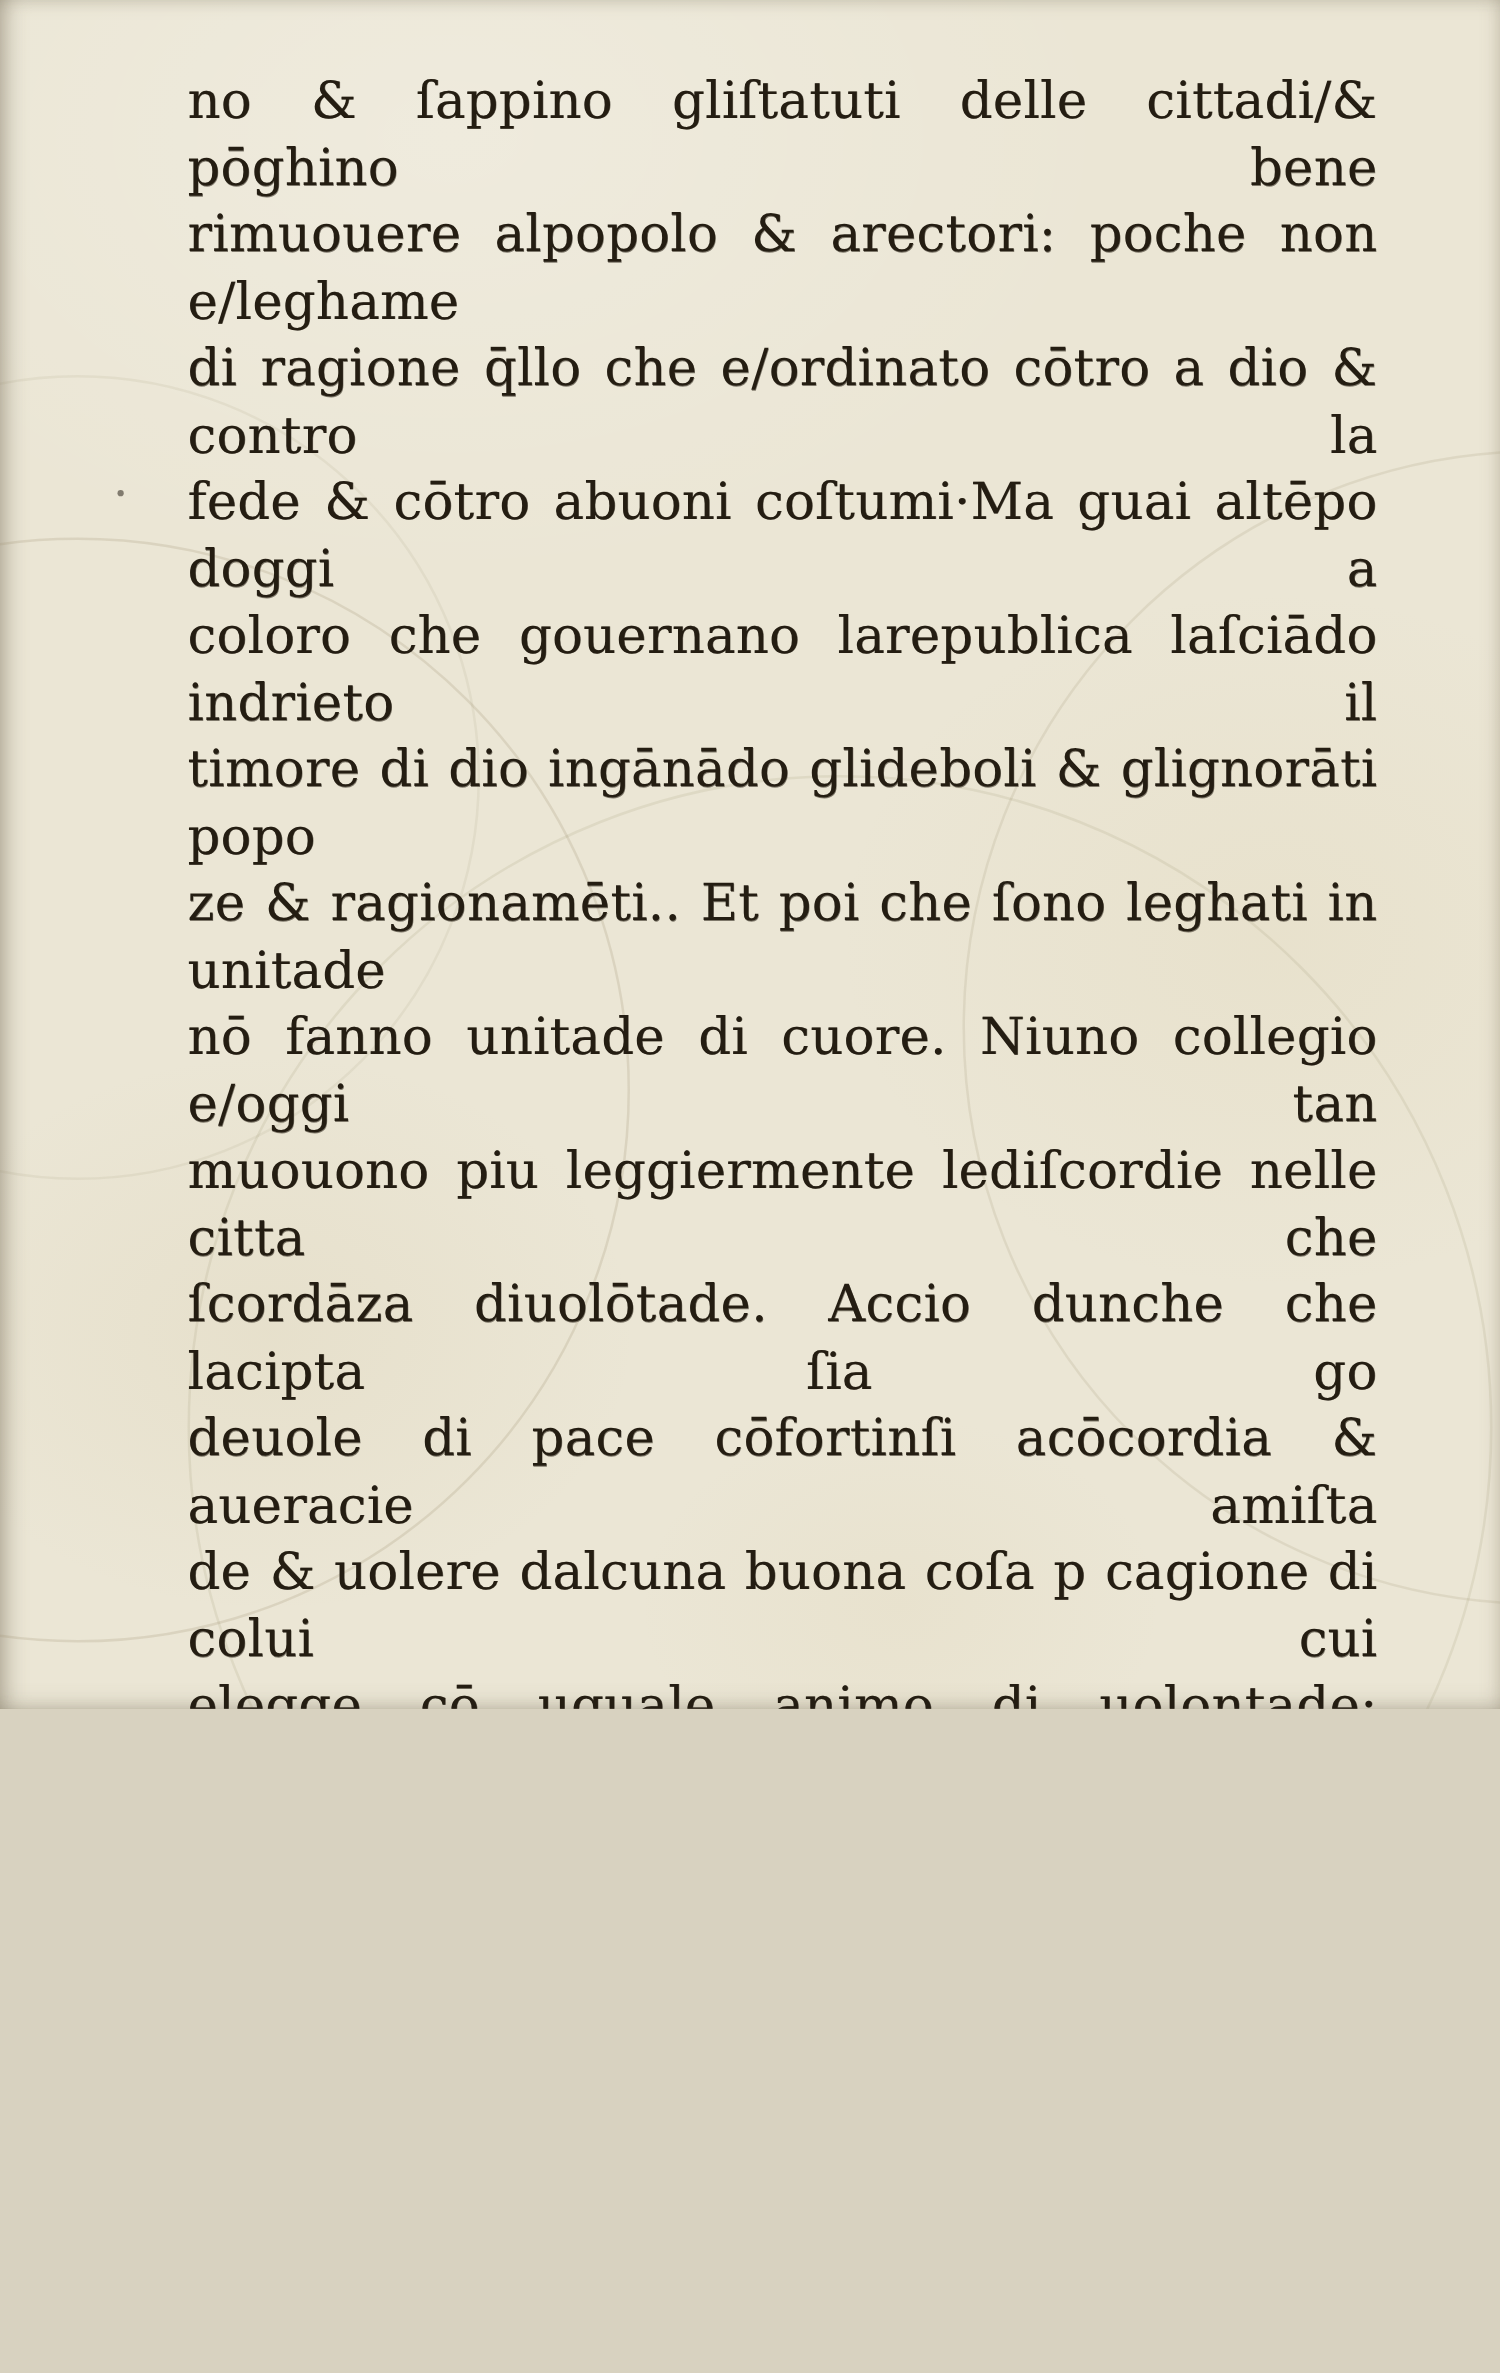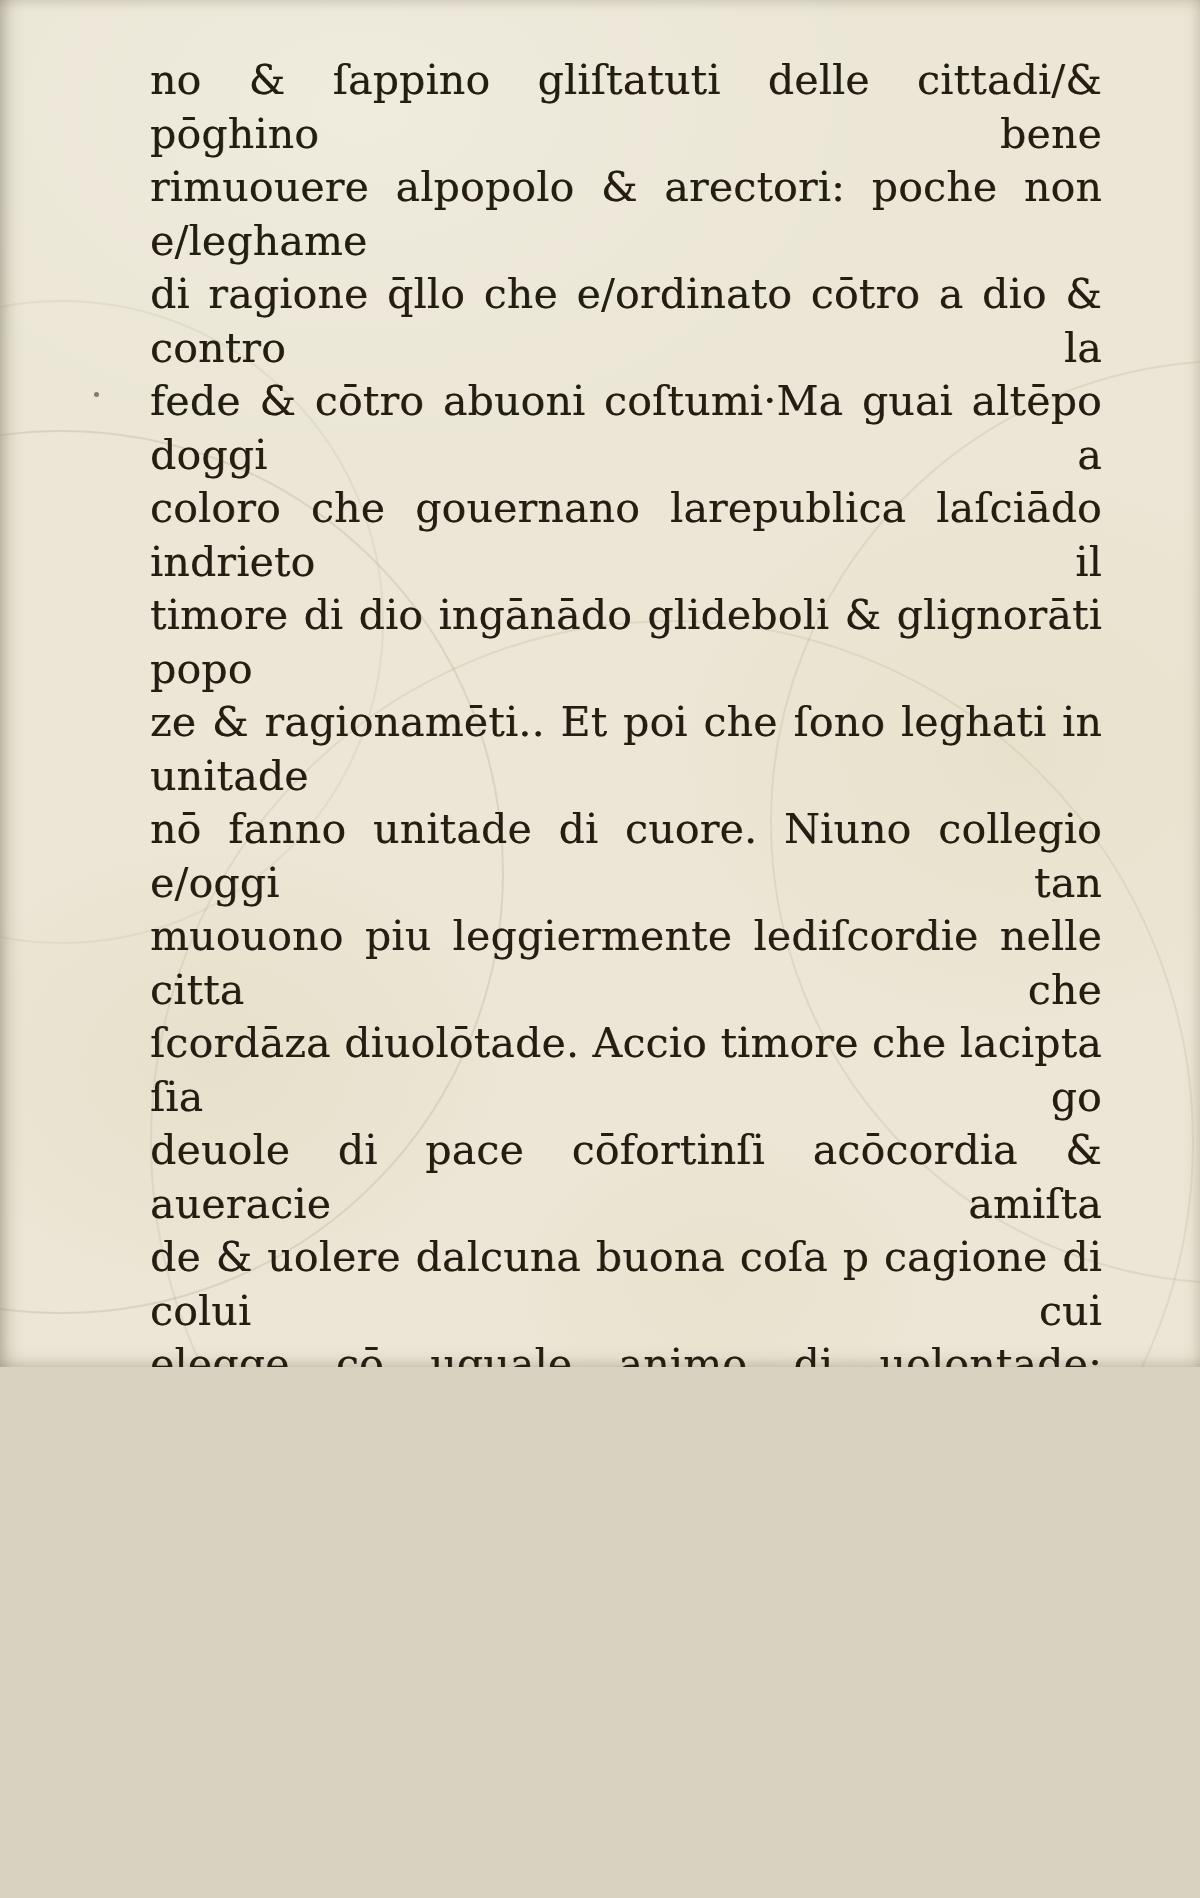--- a/index.html
+++ b/index.html
@@ -82,21 +82,21 @@
   <div class="textblock">
       <div class="line">no &amp; ſappino gliſtatuti delle cittadi/&amp; pōghino bene</div>
       <div class="line">rimuouere alpopolo &amp; arectori: poche non e/leghame</div>
       <div class="line">di ragione q̄llo che e/ordinato cōtro a dio &amp; contro la</div>
       <div class="line">fede &amp; cōtro abuoni coſtumi·Ma guai altēpo doggi a</div>
       <div class="line">coloro che gouernano larepublica laſciādo indrieto il</div>
       <div class="line">timore di dio ingānādo glideboli &amp; glignorāti popo</div>
       <div class="line">ze &amp; ragionamēti.. Et poi che ſono leghati in unitade</div>
       <div class="line">nō fanno unitade di cuore. Niuno collegio e/oggi tan</div>
       <div class="line">muouono piu leggiermente lediſcordie nelle citta che</div>
-      <div class="line">ſcordāza  diuolōtade. Accio timore che lacipta ſia go</div>
+      <div class="line">ſcordāza  diuolōtade. Accio dunche che lacipta ſia go</div>
       <div class="line">deuole di pace cōfortinſi acōcordia &amp; aueracie  amiſta</div>
       <div class="line">de &amp; uolere dalcuna buona coſa p cagione di colui cui</div>
       <div class="line">elegge cō uguale animo di uolontade: laquale e/daſſa</div>
       <div class="line">porare tutte lecoſe. Niuna daſſa e/tanto atteuole alla na</div>
       <div class="line">tura ne tāto cōueniēte allecoſe pſpereuoli &amp; alle aduer</div>
     </div>
 
   <div class="ink-mark"></div>
   <div class="s-mark">s</div>
   <div class="speck1"></div>

